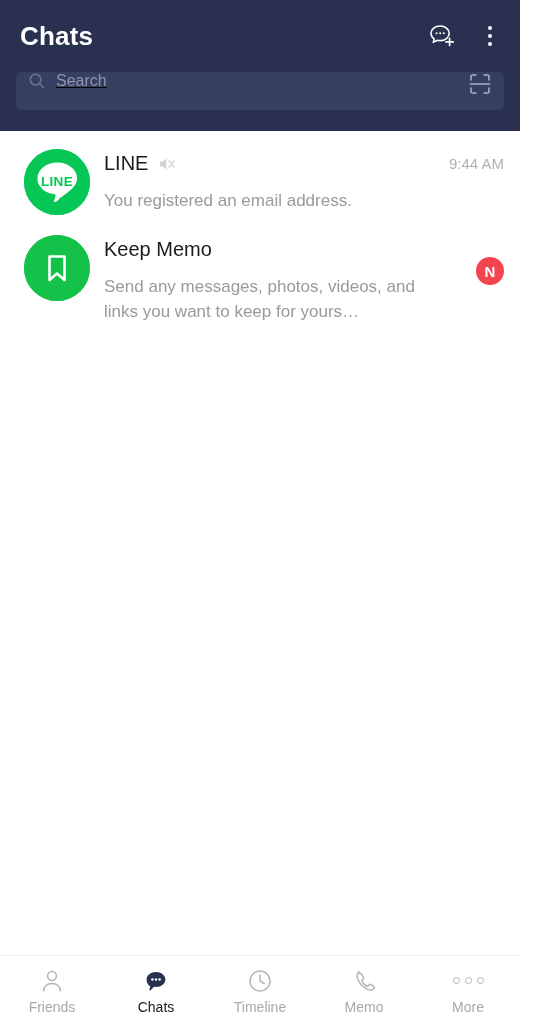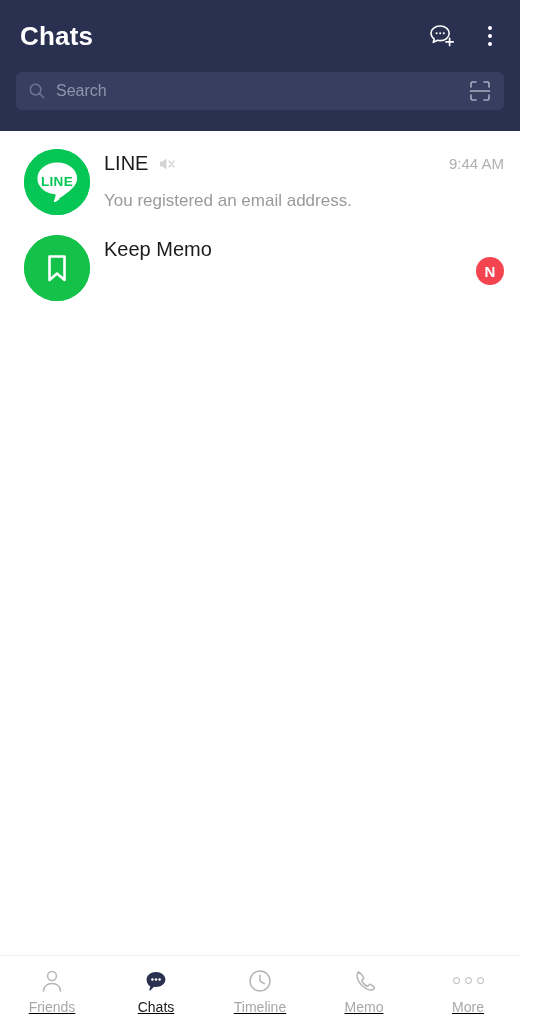--- a/index.html
+++ b/index.html
@@ -17,21 +17,21 @@
   .page-title { color:#ffffff; font-size:26px; font-weight:bold; letter-spacing:.2px; line-height:1; }
   .header-actions { margin-left:auto; display:flex; align-items:center; gap:22px; }
   .hicon { width:32px; height:32px; display:flex; align-items:center; justify-content:center; cursor:pointer; }
   .kebab { width:6px; display:flex; flex-direction:column; align-items:center; gap:4px; cursor:pointer; padding:4px 10px; }
   .kebab i { display:block; width:4px; height:4px; border-radius:50%; background:#ffffff; }
 
   
   .search-wrap { padding:0 16px; }
   .search-bar {
     height:38px; background:#363f60; border-radius:6px;
-    display:flex; align-items:center; padding:0 12px; position:relative;
+    display:flex; align-items:flex-start; padding:0 12px; position:relative;text-decoration:underline;
   }
   .search-icon { width:18px; height:18px; flex:0 0 18px; margin-right:10px; opacity:.55; }
   .search-input {
     flex:1; background:transparent; border:none; outline:none;
     color:#ffffff; font-size:16px; font-family:"Liberation Sans", sans-serif;
   }
   .search-input::placeholder { color:#8e95ac; opacity:1; }
   .scan-icon { width:24px; height:24px; flex:0 0 24px; opacity:.75; cursor:pointer; margin-left:8px; }
 
   
@@ -55,21 +55,21 @@
   .badge-n {
     width:28px; height:28px; border-radius:50%; background:#f4444f;
     color:#ffffff; font-size:15px; font-weight:bold;
     display:flex; align-items:center; justify-content:center; margin-top:16px;
   }
 
   
   .bottom-nav {
     flex:0 0 69px; height:69px; background:#ffffff;
     border-top:1px solid #ededed;
-    display:flex; align-items:center;text-decoration:underline;
+    display:flex; align-items:center;
   }
   .nav-item {
     flex:1 1 0; display:flex; flex-direction:column; align-items:center;
     justify-content:center; gap:5px; cursor:pointer; height:100%;
   }
   .nav-glyph { height:28px; display:flex; align-items:center; justify-content:center; }
   .nav-label { font-size:14px; color:#a8a8a8; line-height:1; }
   .nav-item.active .nav-label { color:#1b1b1b; }
   .dots-more { display:flex; gap:5px; align-items:center; }
   .dots-more i { width:7px; height:7px; border-radius:50%; border:1.6px solid #b3b3b3; display:block; }
@@ -156,20 +156,21 @@
       <div class="avatar avatar-keep">
         <svg width="66" height="66" viewBox="0 0 66 66">
           <circle cx="33" cy="33" r="33" fill="#14c24a"></circle>
           <path d="M25.5 21.5h15v23.5l-7.5-6.4-7.5 6.4V21.5z" fill="none" stroke="#ffffff" stroke-width="2.6" stroke-linejoin="round"></path>
         </svg>
       </div>
       <div class="chat-main">
         <div class="chat-top">
           <span class="chat-name">Keep Memo</span>
         </div>
+        <div class="chat-preview">Send any messages, photos, videos, and links you want to keep for yours…</div>
       </div>
       <div class="chat-right">
         <span class="chat-time"></span>
         <span class="badge-n">N</span>
       </div>
     </div>
 
   </div>
 
   <div class="bottom-nav">

